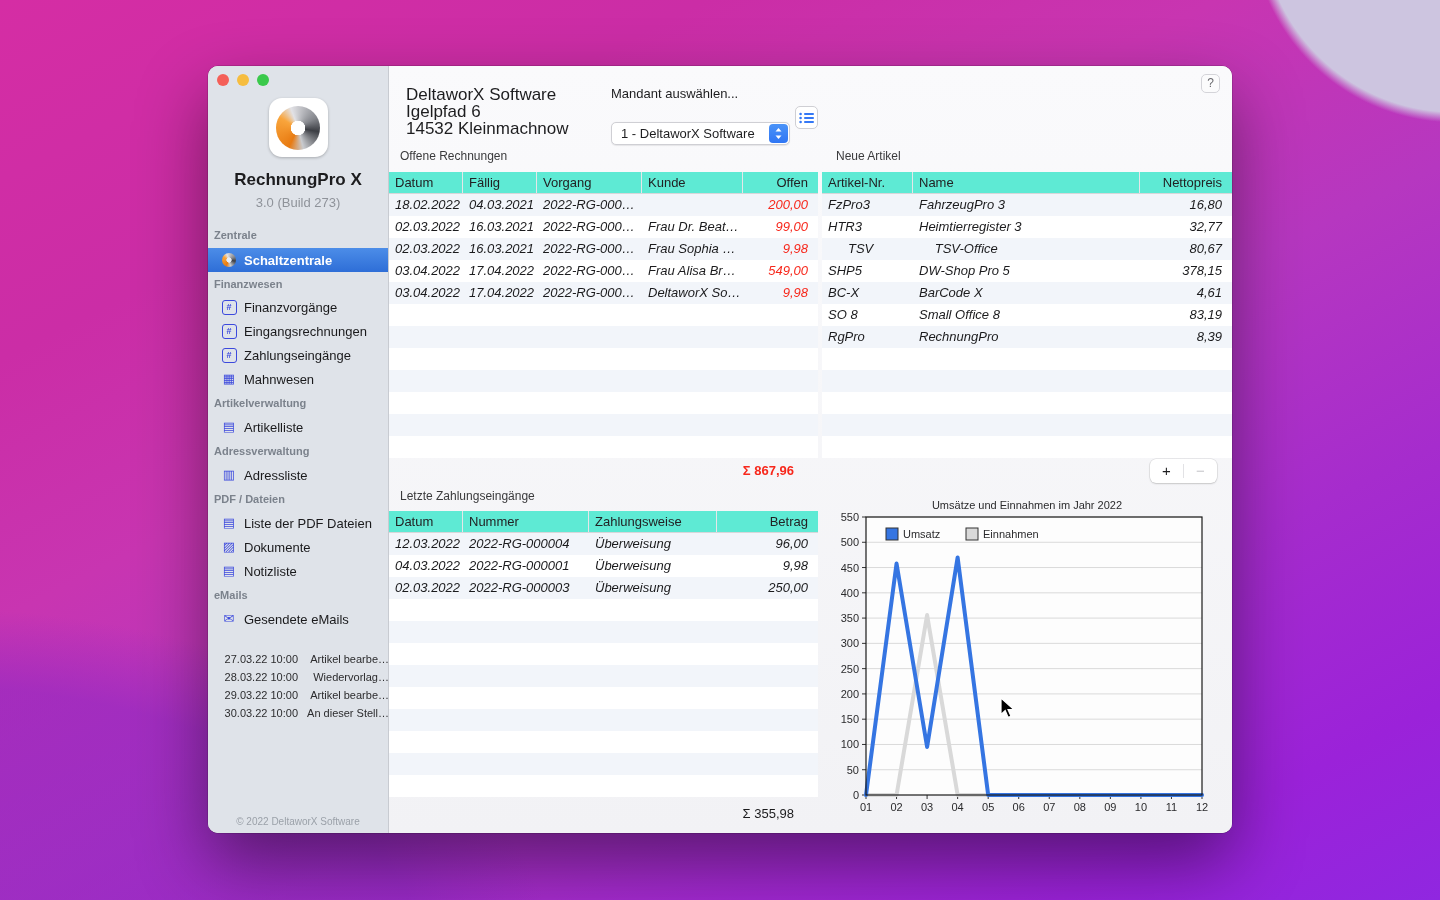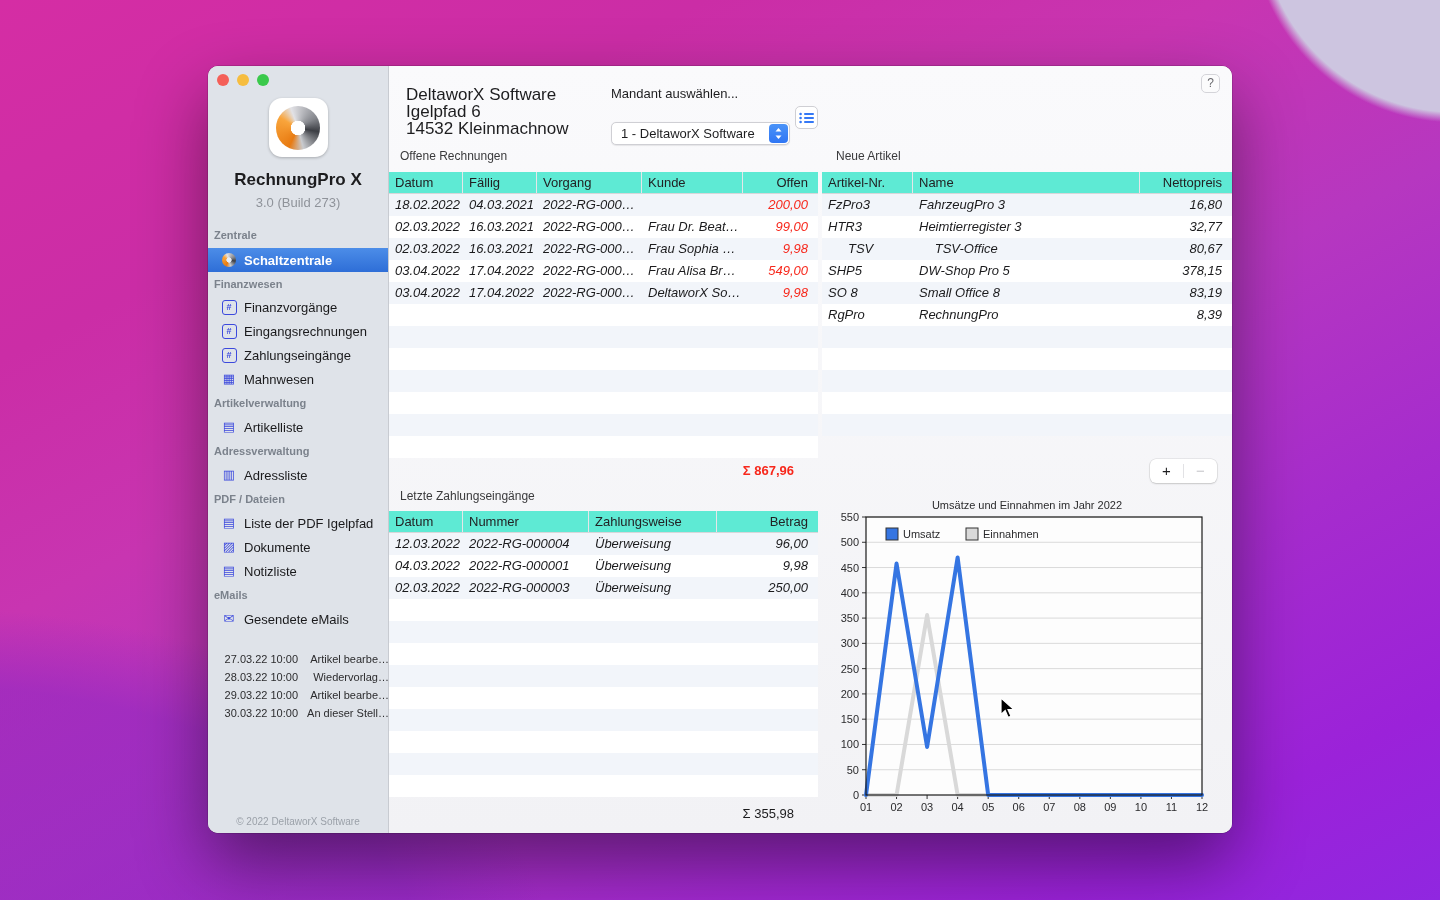--- a/index.html
+++ b/index.html
@@ -158,21 +158,21 @@
           </span>
         <span>Adressliste</span>
       </div>
       <div class="sec-gap"></div>
       <div class="sec-label">PDF / Dateien</div>
       <div style="height:5px"></div>
       <div class="nav-item">
         <span class="nico">
             <span>▤</span>
           </span>
-        <span>Liste der PDF Igelpfad</span>
+        <span>Liste der PDF Dateien</span>
       </div>
       <div class="nav-item">
         <span class="nico">
             <span>▨</span>
           </span>
         <span>Dokumente</span>
       </div>
       <div class="nav-item">
         <span class="nico">
             <span>▤</span>
@@ -352,20 +352,25 @@
           </div>
           <div class="trow">
             <span class="tcell" style="width: 91px; margin-left: 20px;">TSV</span>
             <span class="tcell" style="width: 227px;">TSV-Office</span>
             <span class="tcell last" style="width: 92px;">80,67</span>
           </div>
           <div class="trow">
             <span class="tcell" style="width: 91px;">SHP5</span>
             <span class="tcell" style="width: 227px;">DW-Shop Pro 5</span>
             <span class="tcell last" style="width: 92px;">378,15</span>
+          </div>
+          <div class="trow">
+            <span class="tcell" style="width: 91px;">BC-X</span>
+            <span class="tcell" style="width: 227px;">BarCode X</span>
+            <span class="tcell last" style="width: 92px;">4,61</span>
           </div>
           <div class="trow">
             <span class="tcell" style="width: 91px;">SO 8</span>
             <span class="tcell" style="width: 227px;">Small Office 8</span>
             <span class="tcell last" style="width: 92px;">83,19</span>
           </div>
           <div class="trow">
             <span class="tcell" style="width: 91px;">RgPro</span>
             <span class="tcell" style="width: 227px;">RechnungPro</span>
             <span class="tcell last" style="width: 92px;">8,39</span>

